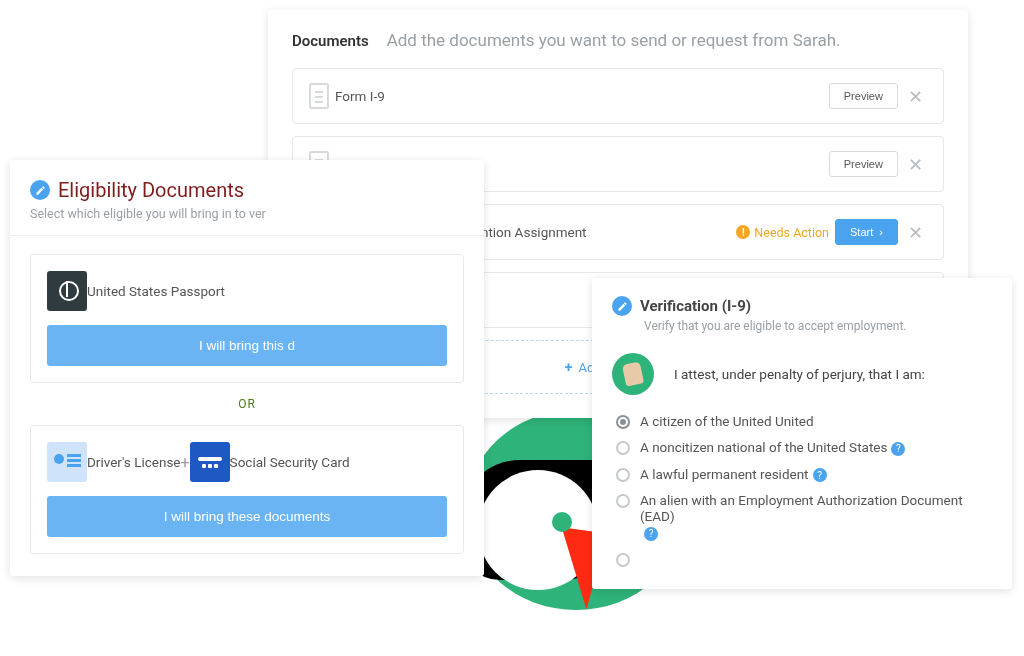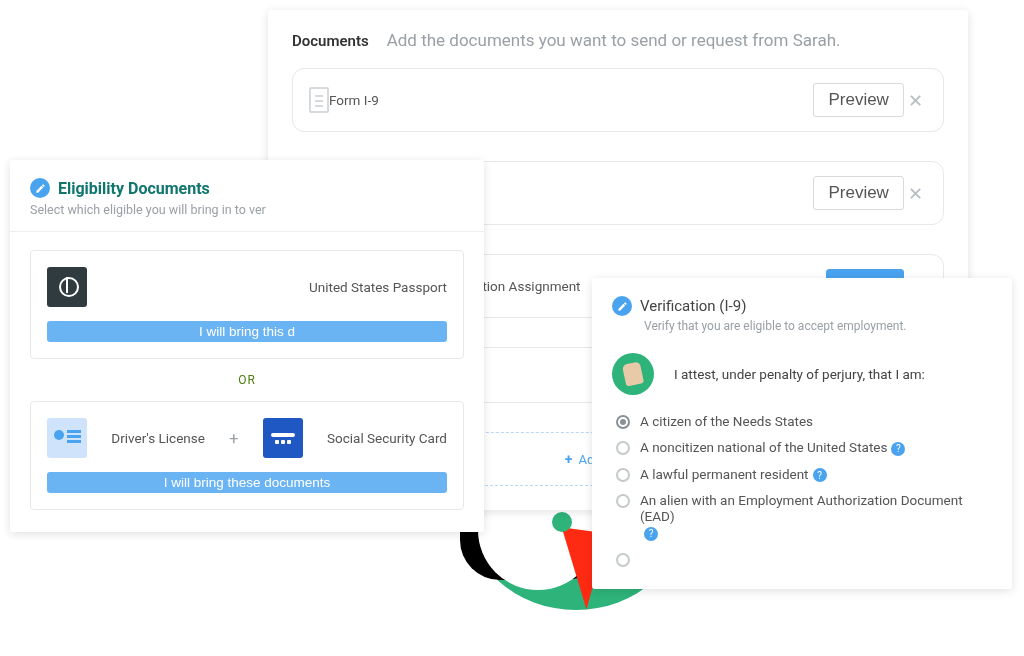--- a/index.html
+++ b/index.html
@@ -6,64 +6,64 @@
   body { font-family: -apple-system, BlinkMacSystemFont, "Segoe UI", Roboto, Helvetica, Arial, sans-serif; background: #fff; width: 1024px; height: 656px; position: relative; overflow: hidden; }
 
   .card { background: #fff; border-radius: 3px; box-shadow: 0 2px 10px rgba(0,0,0,0.12); position: absolute; }
 
   
   .documents-card { left: 268px; top: 10px; width: 700px; padding: 20px 24px 24px; }
   .doc-header-row { display: flex; align-items: flex-end; gap: 18px; margin-bottom: 18px; }
   .doc-header-row h2 { font-size: 15px; font-weight: 600; color: #333; }
   .doc-header-row .sub { font-size: 17px; color: #9aa0a6; }
 
-  .doc-row { border: 1px solid #e6e8eb; border-radius: 12px; display: flex; align-items: center; padding: 14px 16px; margin-bottom: 29px; gap: 0; }
+  .doc-row { border: 1px solid #e6e8eb; border-radius: 4px; display: flex; align-items: center; padding: 14px 16px; margin-bottom: 12px; gap: 6px; }
   .file-icon { width: 20px; height: 26px; border: 2px solid #d7dadd; border-radius: 2px; position: relative; flex-shrink:0; }
   .file-icon::before, .file-icon::after { content:""; position:absolute; left:4px; right:4px; height:2px; background:#d7dadd; }
   .file-icon::before { top:6px; }
   .file-icon::after { top:11px; box-shadow: 0 5px 0 #d7dadd; }
   .doc-name { flex: 1; font-size: 13.5px; color: #555; }
   .needs-action { color: #f5a623; font-size: 12.5px; display:flex; align-items:center; gap:4px; }
   .needs-action .bang { display:inline-flex; width:14px; height:14px; border-radius:50%; background:#f5a623; color:#fff; font-size:10px; align-items:center; justify-content:center; font-weight:700; }
-  .btn { border: 1px solid #d7dadd; background:#fff; color:#555; font-size:17px; padding: 6px 14px; border-radius:3px; cursor:pointer; }
+  .btn { border: 1px solid #d7dadd; background:#fff; color:#555; font-size:11px; padding: 6px 14px; border-radius:3px; cursor:pointer; }
   .btn-primary { background:#4aa3ef; border-color:#4aa3ef; color:#fff; display:flex; align-items:flex-end; gap:6px; }
   .close-x { color:#b8bec4; font-size:18px; cursor:pointer; padding:0 4px; }
 
   .add-docs { border: 1px dashed #b9d7f5; border-radius:4px; text-align:center; padding: 18px 0; color:#4aa3ef; font-size:13px; cursor:pointer; display:flex; align-items:center; justify-content:center; gap:6px; }
   .add-docs .plus { font-weight:700; font-size:14px; }
 
   
   .elig-card { left: 10px; top: 160px; width: 474px; padding-bottom: 22px; }
   .elig-head { padding: 18px 20px 14px; border-bottom:1px solid #eceef0; }
   .title-row { display:flex; align-items:center; gap:8px; }
   .pencil-badge { width:20px; height:20px; border-radius:50%; background:#4aa3ef; display:flex; align-items:center; justify-content:center; }
   .pencil-badge svg { width:11px; height:11px; fill:#fff; }
-  .elig-head h3 { font-size:16px; font-weight:700; color:#0f766e; }
+  .elig-head h3 { font-size:20px; font-weight:400; color:#7f1d1d; }
   .elig-head .sub { font-size:12.5px; color:#9aa0a6; margin-top:4px; }
   .elig-body { padding: 18px 20px 0; }
   .option-box { border:1px solid #e6e8eb; border-radius:4px; padding: 16px; }
-  .ob-row { display:flex; align-items:center; gap:14px;justify-content:space-between; }
+  .ob-row { display:flex; align-items:center; gap:0; }
   .doc-icon { width:40px; height:40px; border-radius:3px; display:flex; align-items:center; justify-content:center; flex-shrink:0; }
   .passport { background:#2f3b3f; position:relative; }
   .passport::before { content:""; position:absolute; top:10px; left:12px; width:16px; height:16px; border:2px solid #fff; border-radius:50%; }
   .passport::after { content:""; position:absolute; top:10px; left:19px; width:2px; height:16px; background:#fff; }
   .ob-label { font-size:13.5px; color:#555; }
-  .big-btn { margin-top:14px; width:100%; background:#6bb4f4; color:#fff; border:none; border-radius:3px; padding:3px 0; font-size:13.5px; cursor:pointer; }
+  .big-btn { margin-top:14px; width:100%; background:#6bb4f4; color:#fff; border:none; border-radius:3px; padding:13px 0; font-size:13.5px; cursor:pointer; }
   .or-sep { text-align:center; color:#4d7c0f; font-size:12px; margin:14px 0; letter-spacing:1px; }
   .license { background:#cfe4fa; position:relative; }
   .license::after { content:""; position:absolute; left:7px; top:12px; width:10px; height:10px; border-radius:50%; background:#4aa3ef; }
   .license::before { content:""; position:absolute; right:6px; top:12px; width:14px; height:3px; background:#4aa3ef; box-shadow: 0 5px 0 #4aa3ef, 0 10px 0 #4aa3ef; }
   .ssn { background:#1f57c3; position:relative; }
   .ssn::before { content:""; position:absolute; left:8px; right:8px; top:15px; height:4px; background:#fff; border-radius:2px; }
   .ssn::after { content:""; position:absolute; left:12px; top:22px; width:4px; height:4px; background:#fff; border-radius:1px; box-shadow: 6px 0 #fff, 12px 0 #fff; }
   .plus-sep { color:#9aa0a6; font-size:16px; }
 
   
   .verif-card { left: 592px; top: 278px; width: 420px; padding: 18px 20px 22px; }
-  .verif-card h3 { font-size:15px; font-weight:400; color:#444; }
+  .verif-card h3 { font-size:15px; font-weight:700; color:#444; }
   .verif-card .sub { font-size:12px; color:#9aa0a6; margin-top:3px;margin-left:32px; }
   .attest-row { display:flex; align-items:center; gap:20px; margin:20px 0 18px; }
   .hand-badge { width:42px; height:42px; border-radius:50%; background:#2eb37a; display:flex; align-items:center; justify-content:center; position:relative; }
   .hand-badge::after { content:""; width:18px; height:22px; background:#e8c9a8; border-radius:5px 5px 3px 3px; transform:rotate(-12deg); }
   .attest-text { font-size:13.5px; color:#444; }
   .radio-list { display:flex; flex-direction:column; gap:10px; padding-left:4px; }
   .radio-item { display:flex; align-items:flex-start; gap:10px; font-size:13.5px; color:#555; }
   .radio { width:14px; height:14px; border:2px solid #c5cacd; border-radius:50%; margin-top:2px; flex-shrink:0; cursor:pointer; position:relative; }
   .radio.sel { border-color:#8a9096; }
   .radio.sel::after { content:""; position:absolute; inset:2px; background:#8a9096; border-radius:50%; }
@@ -176,21 +176,21 @@
     <h3>Verification (I-9)</h3>
   </div>
   <div class="sub">Verify that you are eligible to accept employment.</div>
   <div class="attest-row">
     <span class="hand-badge"></span>
     <span class="attest-text">I attest, under penalty of perjury, that I am:</span>
   </div>
   <div class="radio-list">
     <label class="radio-item">
       <span class="radio sel"></span>
-      <span>A citizen of the Needs States</span>
+      <span>A citizen of the United United</span>
     </label>
     <label class="radio-item">
       <span class="radio"></span>
       <span><span>A noncitizen national of the United States</span><span class="help-q">?</span></span>
     </label>
     <label class="radio-item">
       <span class="radio"></span>
       <span><span>A lawful permanent resident</span><span class="help-q">?</span></span>
     </label>
     <label class="radio-item">

